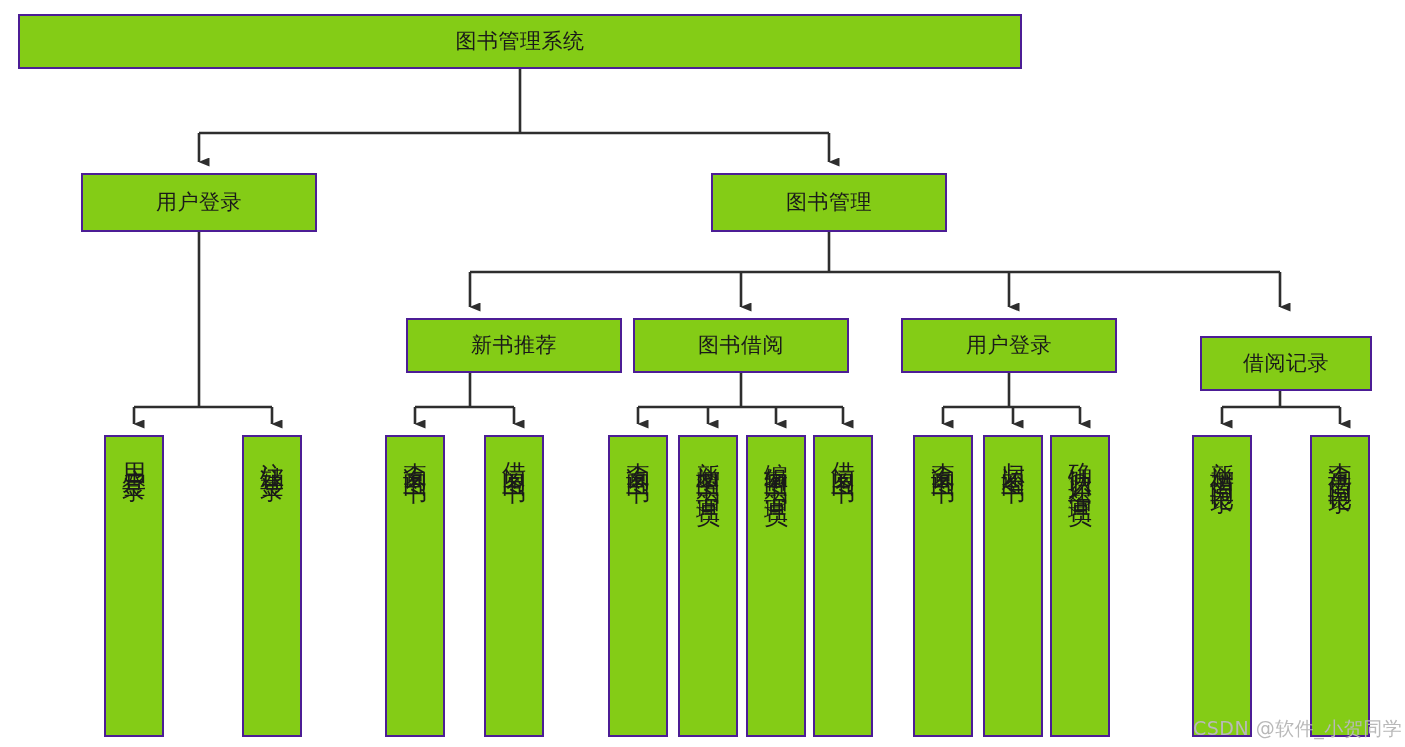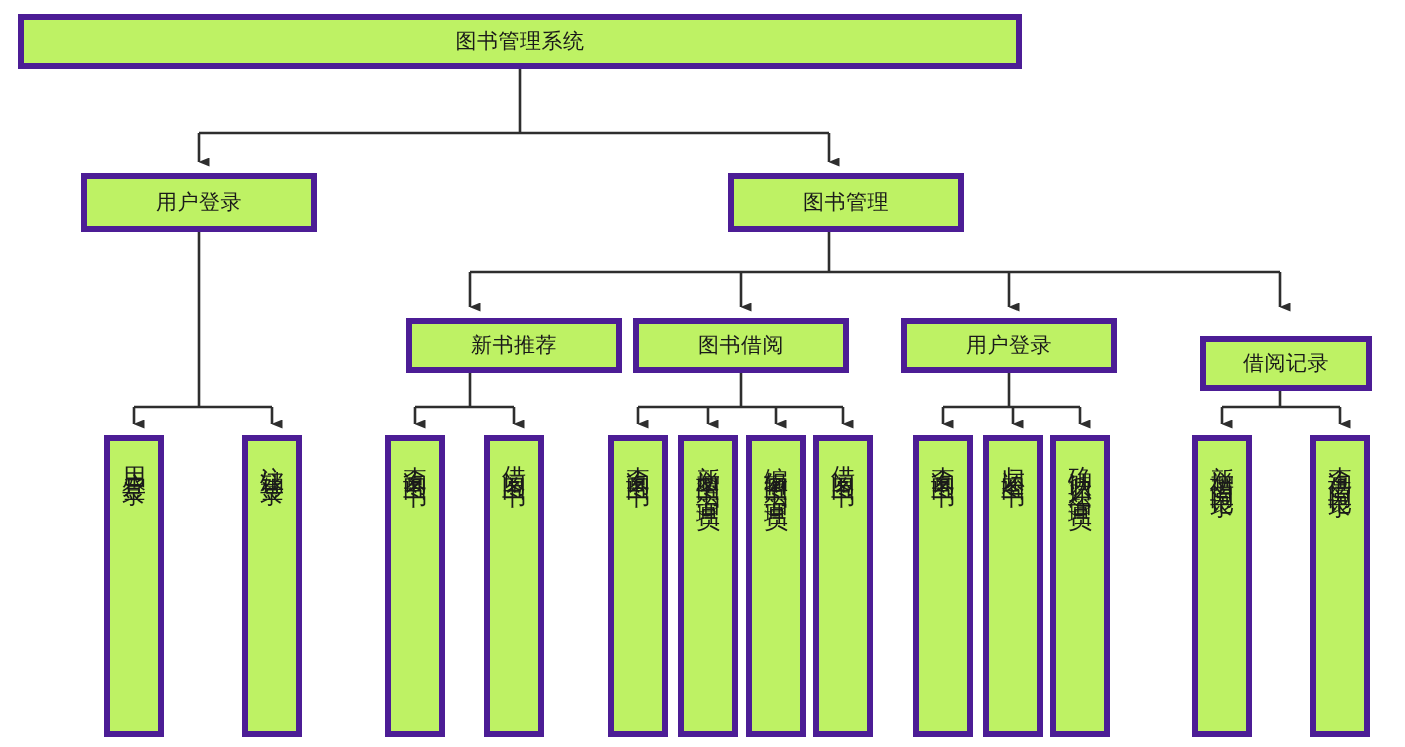--- a/index.html
+++ b/index.html
@@ -24,22 +24,22 @@
     position: absolute;
     left: 0;
     top: 0;
     width: 1405px;
     height: 747px;
     pointer-events: none;
   }
   .node {
     position: absolute;
     box-sizing: border-box;
-    background: #bef264;
-    border: 6px solid #4c1d95;
+    background: #84cc16;
+    border: 2px solid #4c1d95;
     display: flex;
     align-items: center;
     justify-content: center;
     overflow: hidden;
   }
   .node .label {
     color: #1a1a1a;
     line-height: 1.18;
     text-align: center;
     white-space: nowrap;
@@ -121,21 +121,21 @@
       </g>
   </svg>
 
   <div id="node-layer">
       <div class="node horiz root" style="left: 18px; top: 14px; width: 1004px; height: 55px;">
         <span class="label">图书管理系统</span>
       </div>
       <div class="node horiz level2" style="left: 81px; top: 173px; width: 236px; height: 59px;">
         <span class="label">用户登录</span>
       </div>
-      <div class="node horiz level2" style="left: 728px; top: 173px; width: 236px; height: 59px;">
+      <div class="node horiz level2" style="left: 711px; top: 173px; width: 236px; height: 59px;">
         <span class="label">图书管理</span>
       </div>
       <div class="node horiz level3" style="left: 362px; top: 318px; width: 216px; height: 55px; margin-left: 44px;">
         <span class="label">新书推荐</span>
       </div>
       <div class="node horiz level3" style="left: 633px; top: 318px; width: 216px; height: 55px;">
         <span class="label">图书借阅</span>
       </div>
       <div class="node horiz level3" style="left: 901px; top: 318px; width: 216px; height: 55px;">
         <span class="label">用户登录</span>
@@ -177,14 +177,15 @@
         <span class="label">确认归还（管理员）</span>
       </div>
       <div class="node vert leaf" style="left: 1192px; top: 435px; width: 60px; height: 302px;">
         <span class="label">新增借阅记录</span>
       </div>
       <div class="node vert leaf" style="left: 1310px; top: 435px; width: 60px; height: 302px;">
         <span class="label">查询借阅记录</span>
       </div>
     </div>
 
+  <div class="watermark" style="left: 1193px; top: 716px; color: rgb(185, 185, 185);">CSDN @软件_小贺同学</div>
 
 </div>
 
 </body></html>

